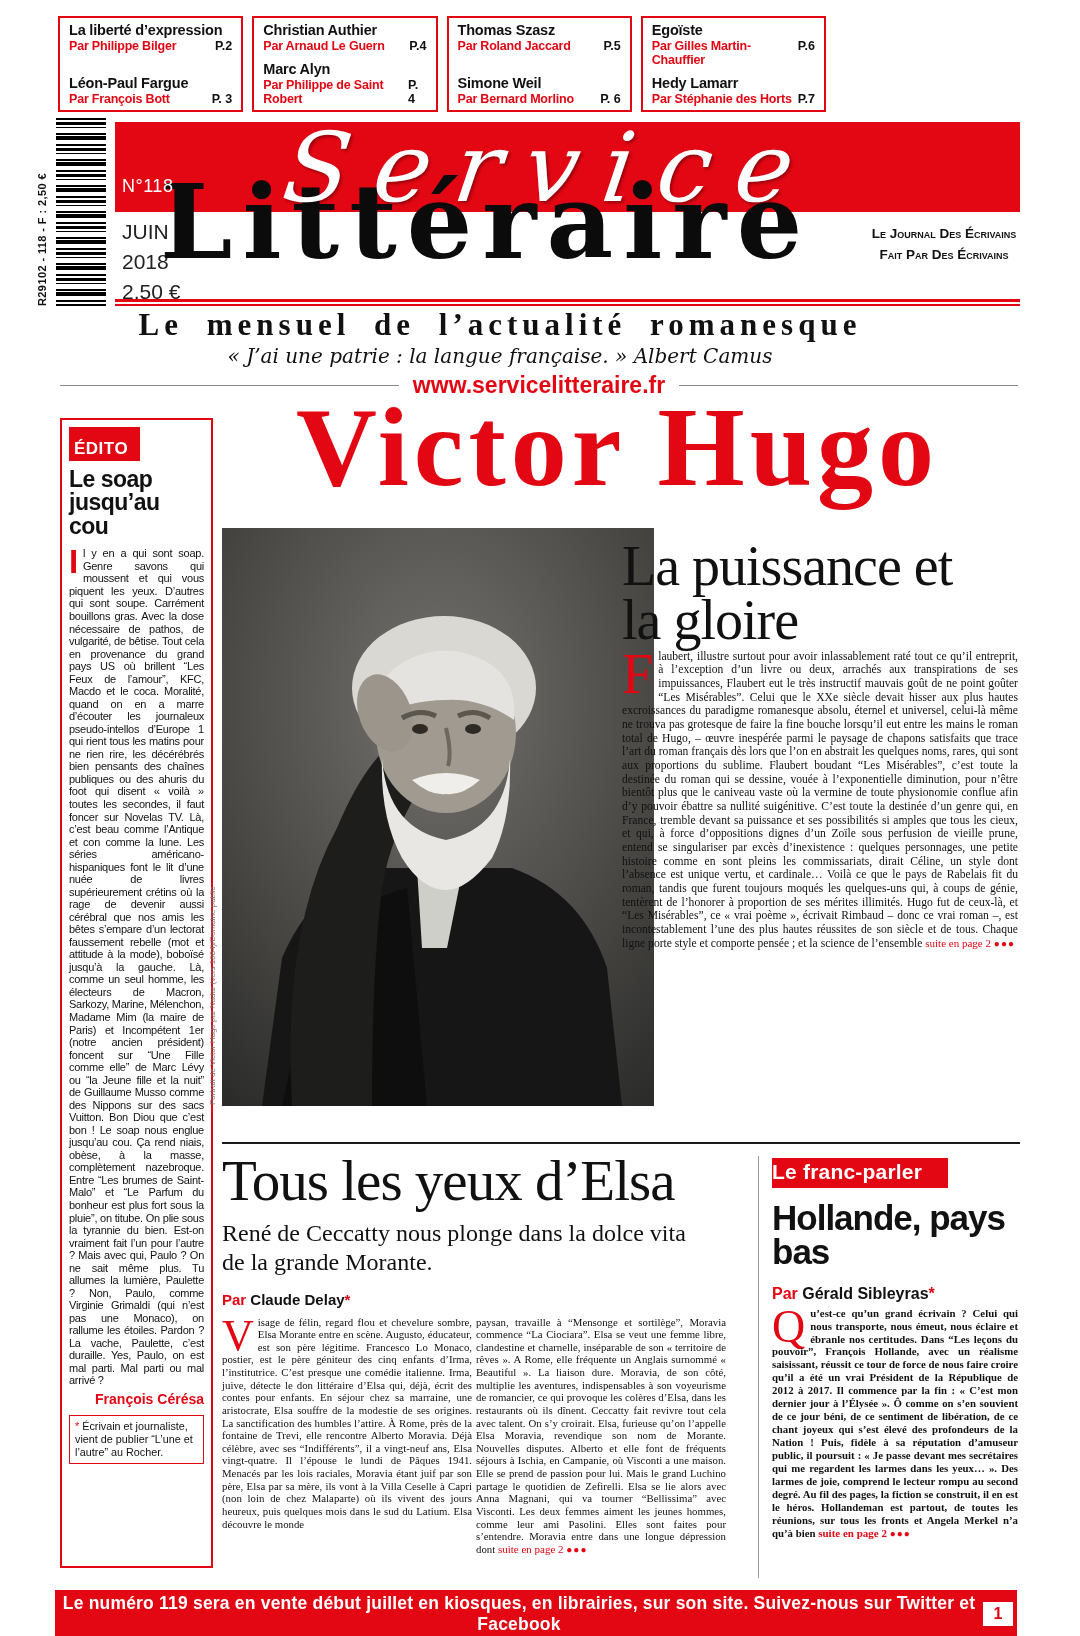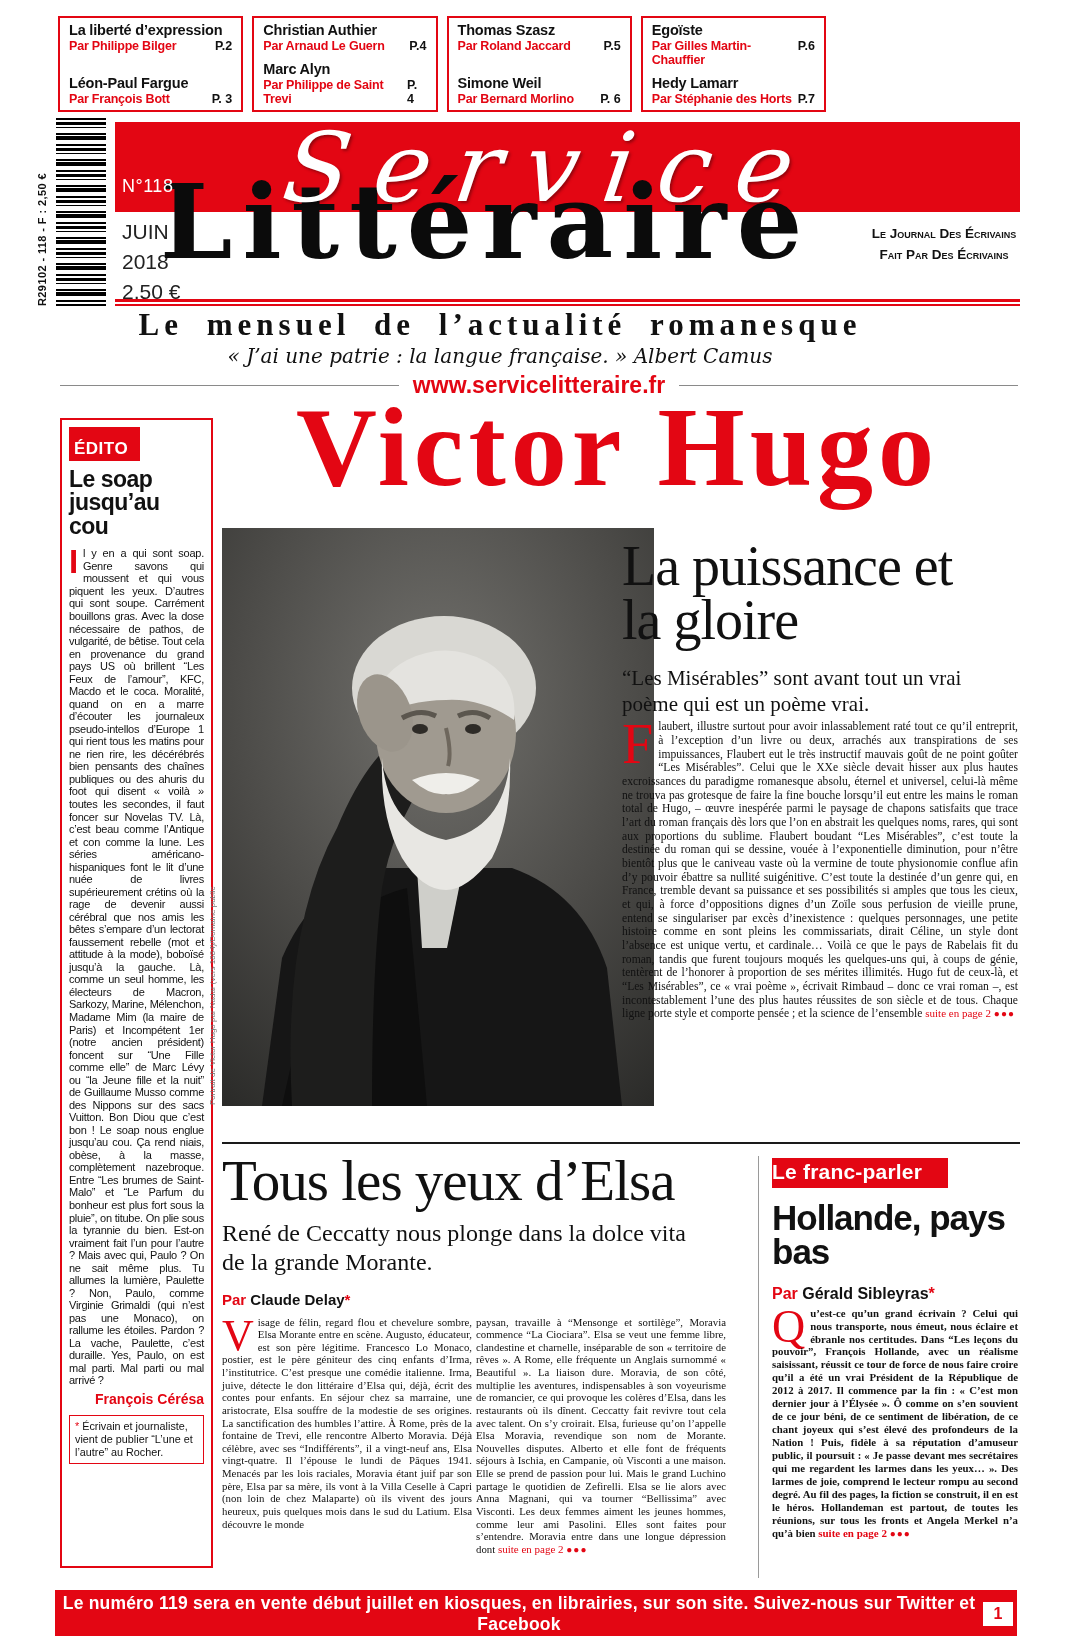--- a/index.html
+++ b/index.html
@@ -110,21 +110,21 @@
     <div>
       <div class="title">Christian Authier</div>
       <div class="row2">
           <span class="author">Par Arnaud Le Guern</span>
           <span class="pageref">P.4</span>
         </div>
     </div>
     <div>
       <div class="title">Marc Alyn</div>
       <div class="row2">
-          <span class="author">Par Philippe de Saint Trevi</span>
+          <span class="author">Par Philippe de Saint Robert</span>
           <span class="pageref">P. 4</span>
         </div>
     </div>
   </div>
   <div class="tbox">
     <div>
       <div class="title">Thomas Szasz</div>
       <div class="row2">
           <span class="author">Par Roland Jaccard</span>
           <span class="pageref">P.5</span>
@@ -221,21 +221,20 @@
     <ellipse cx="198" cy="201" rx="8" ry="5" fill="#2e2b27"></ellipse>
     <ellipse cx="251" cy="201" rx="8" ry="5" fill="#2e2b27"></ellipse>
 
     <path d="M224 200 Q230 225 226 238" stroke="#6e675d" stroke-width="4" fill="none"></path>
   </svg>
 </div>
 <div class="abs photo-credit">Portrait de Victor Hugo par Nadar (vers 1884)/Domaine public</div>
 
 <div class="abs lead">
   <h2>La puissance et la gloire</h2>
-  <div class="standfirst">“Les Misérables” sont avant tout un vrai poème qui est un poème vrai.</div>
   <p class="artbody dropF"><span>Flaubert, illustre surtout pour avoir inlassablement raté tout ce qu’il entreprit, à l’exception d’un livre ou deux, arrachés aux transpirations de ses impuissances, Flaubert eut le très instructif mauvais goût de ne point goûter “Les Misérables”. Celui que le XXe siècle devait hisser aux plus hautes excroissances du paradigme romanesque absolu, éternel et universel, celui-là même ne trouva pas grotesque de faire la fine bouche lorsqu’il eut entre les mains le roman total de Hugo, – œuvre inespérée parmi le paysage de chapons satisfaits que trace l’art du roman français dès lors que l’on en abstrait les quelques noms, rares, qui sont aux proportions du sublime. Flaubert boudant “Les Misérables”, c’est toute la destinée du roman qui se dessine, vouée à l’exponentielle diminution, pour n’être bientôt plus que le caniveau vaste où la vermine de toute physionomie conflue afin d’y pouvoir ébattre sa nullité suigénitive. C’est toute la destinée d’un genre qui, en France, tremble devant sa puissance et ses possibilités si amples que tous les cieux, et qui, à force d’oppositions dignes d’un Zoïle sous perfusion de vieille prune, entend se singulariser par excès d’inexistence : quelques personnages, une petite histoire comme en sont pleins les commissariats, dirait Céline, un style dont l’absence est unique vertu, et cardinale… Voilà ce que le pays de Rabelais fit du roman, tandis que furent toujours moqués les quelques-uns qui, à coups de génie, tentèrent de l’honorer à proportion de ses mérites illimités. Hugo fut de ceux-là, et “Les Misérables”, ce « vrai poème », écrivait Rimbaud – donc ce vrai roman –, est incontestablement l’une des plus hautes réussites de son siècle et de tous. Chaque ligne porte style et comporte pensée ; et la science de l’ensemble</span> <span class="suite">suite en page 2</span> <span class="dots">●●●</span></p>
 </div>
 
 <div class="abs hrule"></div>
 <div class="abs elsa">
   <h2>Tous les yeux d’Elsa</h2>
   <div class="standfirst">René de Ceccatty nous plonge dans la dolce vita de la grande Morante.</div>
   <div class="byline"><span class="red">Par</span> <span>Claude Delay</span><span class="red">*</span></div>
   <div class="cols">
     <p class="dropV">Visage de félin, regard flou et chevelure sombre, Elsa Morante entre en scène. Augusto, éducateur, est son père légitime. Francesco Lo Monaco, postier, est le père géniteur des cinq enfants d’Irma, l’institutrice. C’est presque une comédie italienne. Irma, juive, détecte le don littéraire d’Elsa qui, déjà, écrit des contes pour enfants. En séjour chez sa marraine, une aristocrate, Elsa souffre de la modestie de ses origines. La sanctification des humbles l’attire. À Rome, près de la fontaine de Trevi, elle rencontre Alberto Moravia. Déjà célèbre, avec ses “Indifférents”, il a vingt-neuf ans, Elsa vingt-quatre. Il l’épouse le lundi de Pâques 1941. Menacés par les lois raciales, Moravia étant juif par son père, Elsa par sa mère, ils vont à la Villa Ceselle à Capri (non loin de chez Malaparte) où ils vivent des jours heureux, puis quelques mois dans le sud du Latium. Elsa découvre le monde</p>

